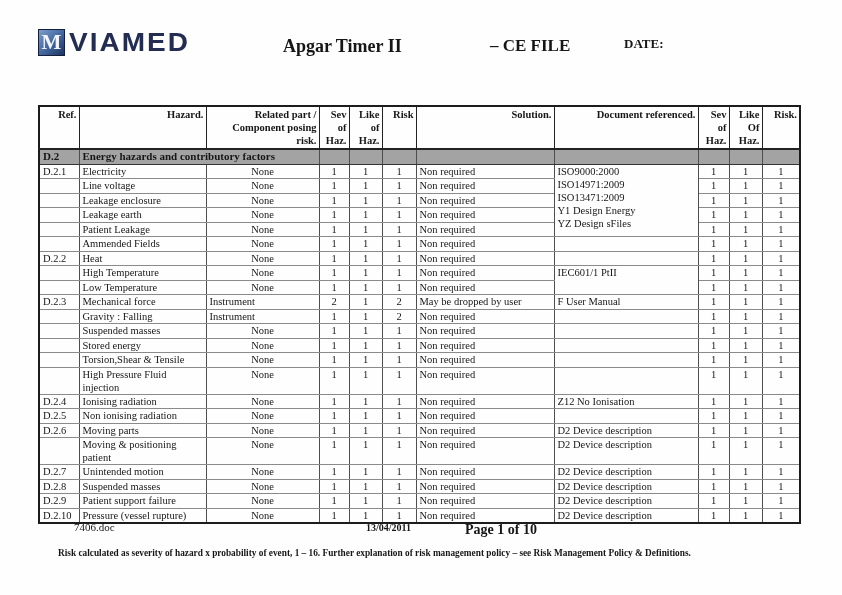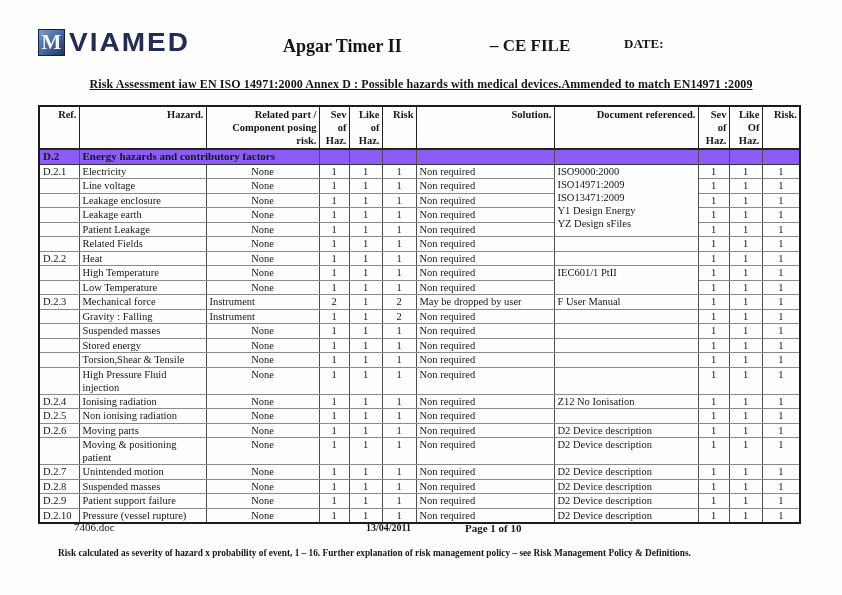--- a/index.html
+++ b/index.html
@@ -25,50 +25,49 @@
 
   
   table.risk { position:absolute; left:38px; top:105px; width:761px;
     border-collapse:collapse; table-layout:fixed; font-size:10.5px;
     border:2px solid #1c1c1c; }
   table.risk th, table.risk td { border:1px solid #4e4e4e; vertical-align:top;
     padding:0 3px; line-height:13px; overflow:hidden; }
   table.risk td { border-top-color:#8a8a8a; border-bottom-color:#8a8a8a; }
   table.risk thead th { font-weight:bold; text-align:right; white-space:pre-line;
     border:1px solid #222; border-bottom:2px solid #222; padding:1px 2px; }
-  tr.section-row td { background:#8b5cf6; font-weight:bold; font-size:11px;
+  tr.section-row td { background:#a3a3a3; font-weight:bold; font-size:11px;
     border-top:1.5px solid #333; border-bottom:1.5px solid #333; height:15px; }
   tr.data-row { height:14.5px; }
   td.c { text-align:center; }
   td.l { text-align:left; }
   td.doc-cell { white-space:pre-line; }
 
   
   .file-name { position:absolute; left:74px; top:521px; font-size:11px; }
   .footer-date { position:absolute; left:366px; top:522px; font-size:10px; font-weight:bold; }
-  .page-number { position:absolute; left:465px; top:522px; font-size:11px; font-weight:bold; }
+  .page-number { position:absolute; left:465px; top:522px; font-size:14px; font-weight:bold; }
   .note { position:absolute; left:58px; width:740px; font-size:9.3px; font-weight:bold; line-height:11.5px; }
   .note1 { top:536px; }
   .note2 { top:548px; }
 </style>
 </head>
 <body>
 
 <div class="page">
 
   <div class="logo">
     <span class="logo-square">M</span>
     <span class="logo-text">VIAMED</span>
   </div>
 
   <div class="device-title">Apgar Timer II</div>
   <div class="ce-file">– CE FILE</div>
   <div class="date-label">DATE:</div>
 
-  <div class="main-title">Risk Assessment iaw EN ISO 14971:2000 Annex D : Possible hazards with medical devices.Ammended to match EN14971 :2009</div>
 
   <table class="risk">
     <colgroup>
       <col style="width:40px">
         <col style="width:127px">
         <col style="width:113px">
       <col style="width:30px">
         <col style="width:33px">
         <col style="width:34px">
       <col style="width:138px">
@@ -175,21 +174,21 @@
           <td class="c">1</td>
           <td class="c">1</td>
           <td class="c">1</td>
           <td class="l">Non required</td>
           <td class="c">1</td>
           <td class="c">1</td>
           <td class="c">1</td>
         </tr>
         <tr class="data-row">
           <td class="l"></td>
-          <td class="l">Related Fields</td>
+          <td class="l">Ammended Fields</td>
           <td class="c">None</td>
           <td class="c">1</td>
           <td class="c">1</td>
           <td class="c">1</td>
           <td class="l">Non required</td>
           <td class="l doc-cell"></td>
           <td class="c">1</td>
           <td class="c">1</td>
           <td class="c">1</td>
         </tr>

